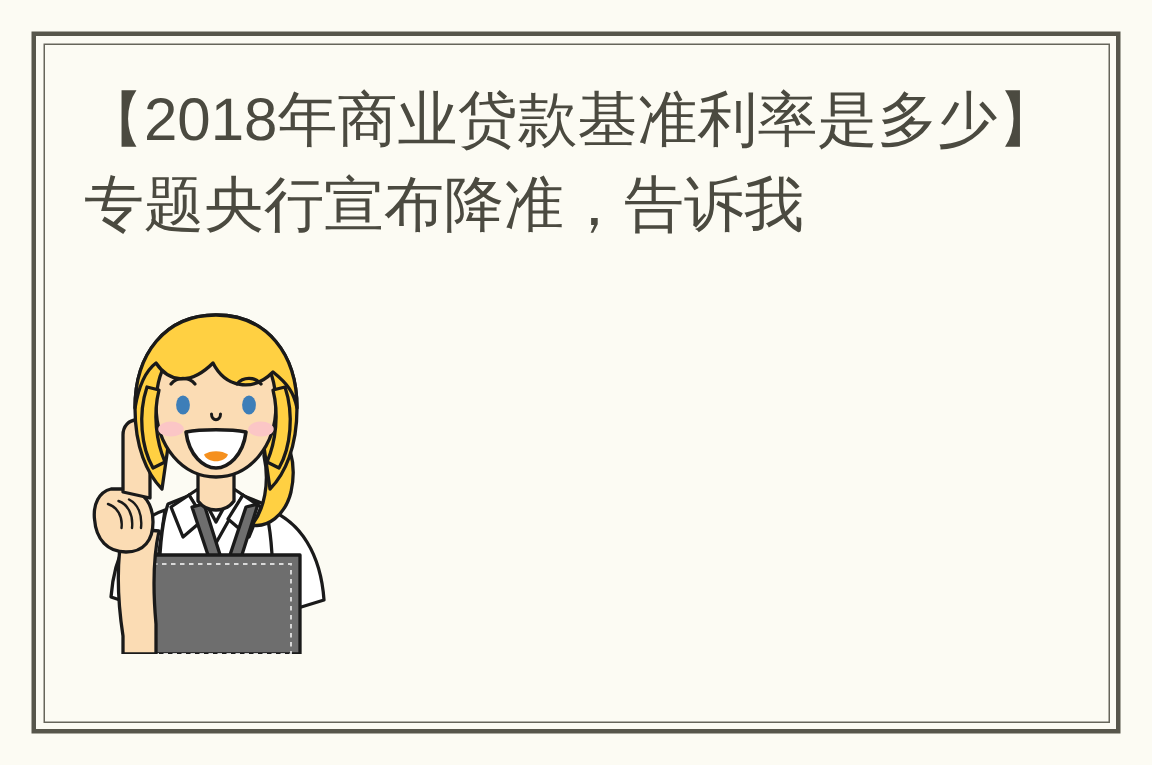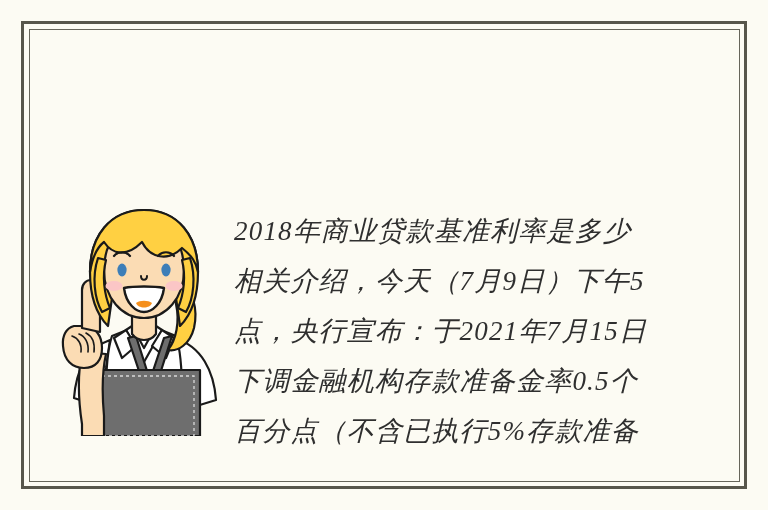--- a/index.html
+++ b/index.html
@@ -85,20 +85,21 @@
   #illustration svg { display: block; }
 </style>
 </head>
 <body>
 
 <div id="page">
 
   <div id="frame-outer"></div>
   <div id="frame-inner"></div>
 
+  <div id="headline">【2018年商业贷款基准利率是多少】专题央行宣布降准，告诉我</div>
 
   <div id="illustration">
     <svg width="180" height="234" viewBox="0 0 180 234" xmlns="http://www.w3.org/2000/svg">
       <g stroke="#1A1A1A" stroke-width="2.2" stroke-linejoin="round" stroke-linecap="round">
 
         <path d="M58 138 C34 146 24 170 22 196 L46 204 L54 166 Z" fill="#FFFFFF"></path>
 
         <path d="M122 136 C150 144 162 170 164 198 L138 206 L128 166 Z" fill="#FFFFFF"></path>
 
         <path d="M138 196 C146 212 146 224 144 234 L122 234 C124 220 124 208 120 198 Z" fill="#FBDCB4"></path>
@@ -160,15 +161,14 @@
 
         <ellipse cx="62" cy="84" rx="8.5" ry="5" fill="#FBC6C6"></ellipse>
         <ellipse cx="122" cy="84" rx="8.5" ry="5" fill="#FBC6C6"></ellipse>
 
         <path d="M72 86 C82 84 102 84 112 86 C110 102 100 110 92 110 C84 110 74 102 72 86 Z" fill="#FFFFFF" stroke="#1A1A1A" stroke-width="2.4" stroke-linejoin="round"></path>
         <path d="M84 101 C88 98 96 98 100 101 C98 107 86 107 84 101 Z" fill="#F5901E"></path>
       </g>
     </svg>
   </div>
 
-  <div id="article-body">2018年商业贷款基准利率是多少相关介绍，今天（7月9日）下午5点，央行宣布：于2021年7月15日下调金融机构存款准备金率0.5个百分点（不含已执行5%存款准备</div>
 
 </div>
 
 </body></html>

